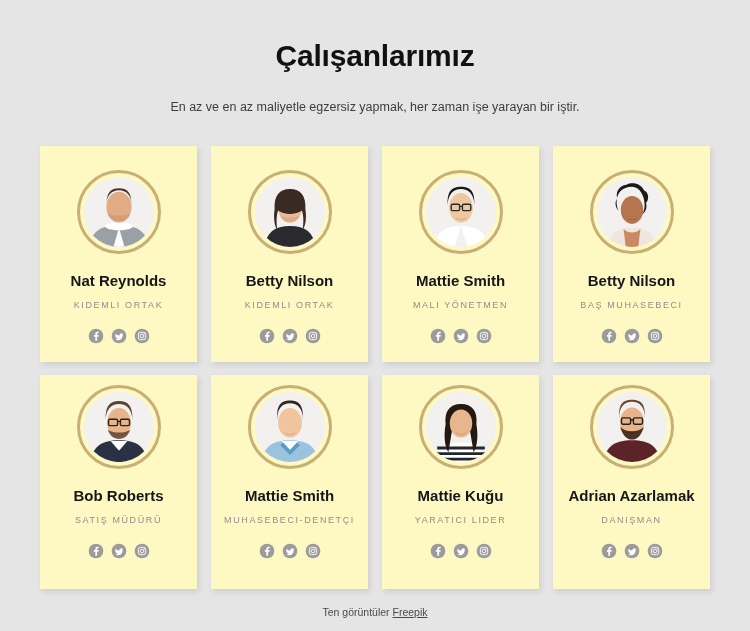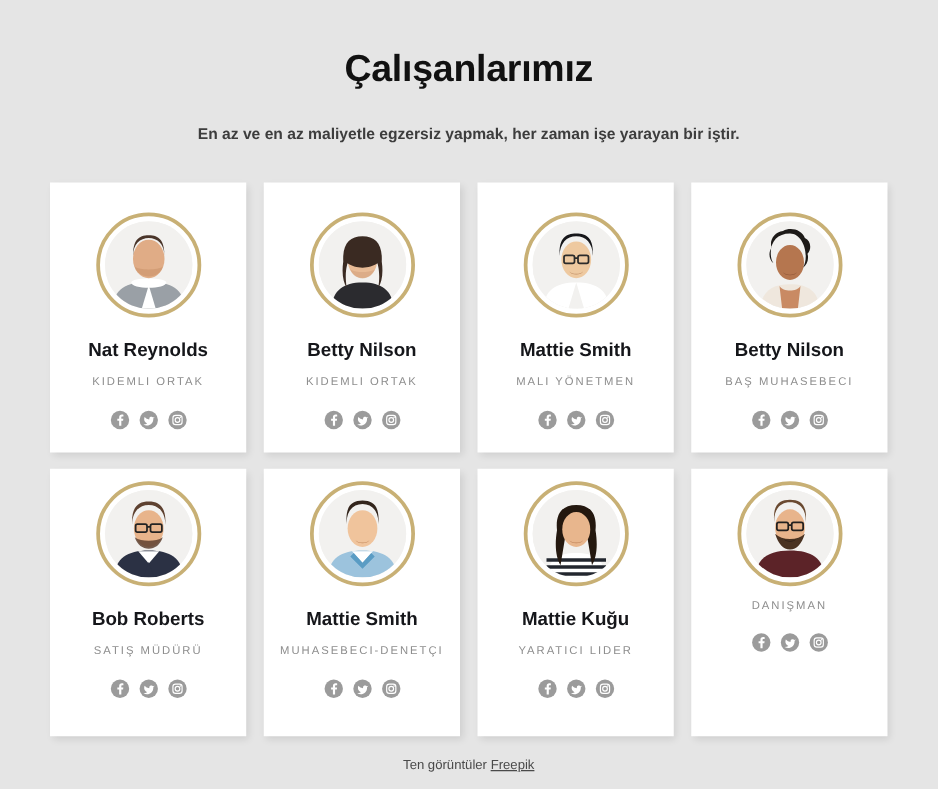--- a/index.html
+++ b/index.html
@@ -34,36 +34,36 @@
     font-size: 30px;
     font-weight: bold;
     color: #111111;
     letter-spacing: -0.2px;
     line-height: 1.2;
   }
   .page-subtitle {
     margin: 24px auto 0;
     font-size: 12.5px;
     color: #3d3d3d;
-    font-weight: bold;
+    font-weight: normal;
     line-height: 1.45;
     max-width: 560px;
   }
 
   
   .team-grid {
     margin-top: 30px;
     display: grid;
     grid-template-columns: repeat(4, 1fr);
     column-gap: 14px;
     row-gap: 13px;
   }
 
   .card {
-    background: #ffffff;
+    background: #fef9c3;
     box-shadow: 2px 3px 6px rgba(0, 0, 0, 0.10);
     box-sizing: border-box;
     padding: 24px 10px 18px;
     display: flex;
     flex-direction: column;
     align-items: center;
   }
   .card.row2 {
     padding: 10px 10px 30px;
   }
@@ -456,20 +456,21 @@
             <path d="M33 50c4 12 9 18 17 18s13-6 17-18c-4 4-10 6-17 6s-13-2-17-6z" fill="#4a3322"></path>
             <path d="M43 56c3 3 11 3 14 0-2 4-12 4-14 0z" fill="#2e2018"></path>
             <g fill="none" stroke="#22201f" stroke-width="2">
               <rect x="35" y="37" width="13" height="9" rx="2"></rect>
               <rect x="52" y="37" width="13" height="9" rx="2"></rect>
               <path d="M48 40h4"></path>
             </g>
           </svg>
         </div>
       </div>
+      <div class="member-name">Adrian Azarlamak</div>
       <div class="member-role">DANIŞMAN</div>
       <div class="socials">
         <span class="social-icon">
           <svg viewBox="0 0 24 24">
               <circle cx="12" cy="12" r="11" fill="#9b9b9b"></circle>
               <path d="M13.6 19v-6h2.1l.3-2.5h-2.4V9.1c0-.7.2-1.2 1.2-1.2h1.3V5.6c-.2 0-1-.1-1.9-.1-1.9 0-3.2 1.2-3.2 3.3v1.7H8.8V13h2.2v6z" fill="#ffffff"></path>
             </svg>
         </span>
         <span class="social-icon">
           <svg viewBox="0 0 24 24">

